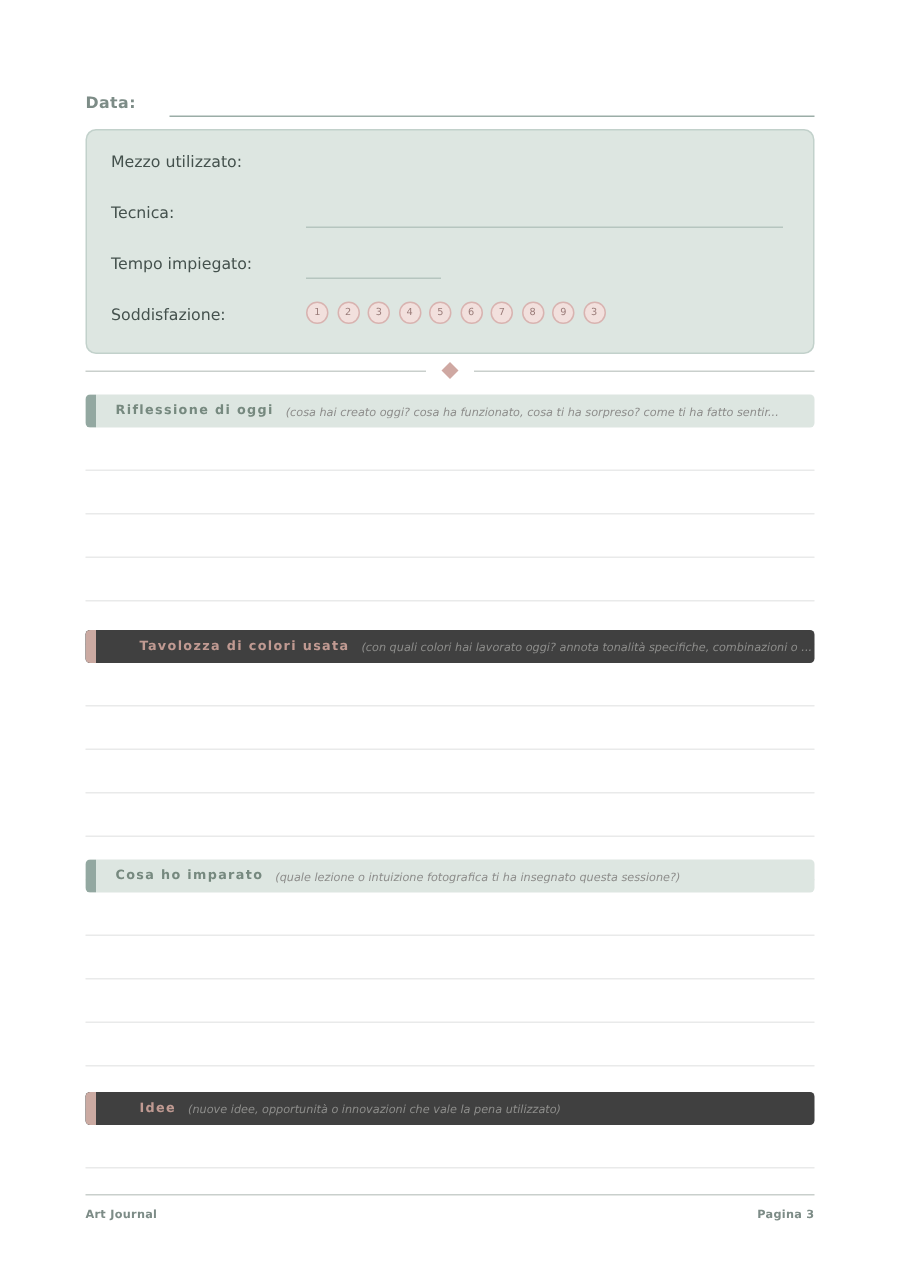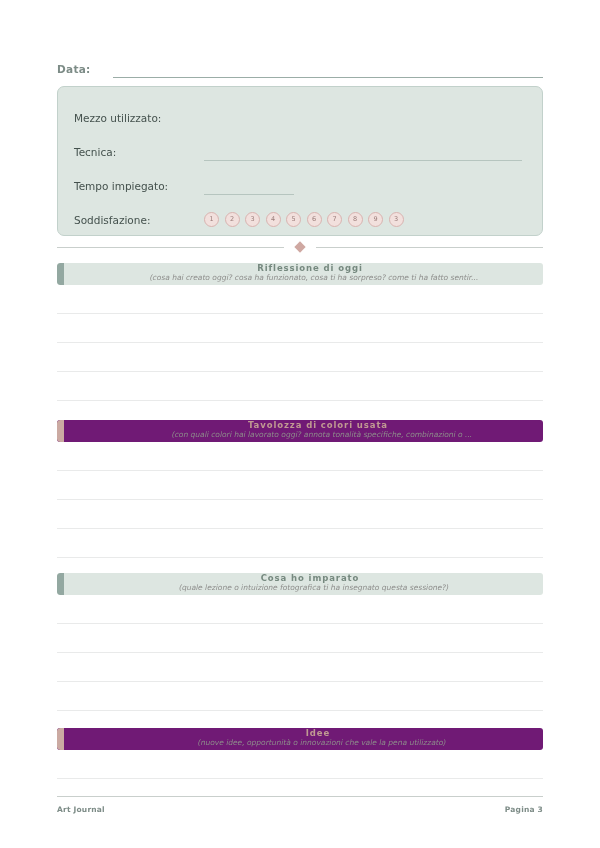--- a/index.html
+++ b/index.html
@@ -61,21 +61,21 @@
     box-sizing: border-box;
     background: #dde6e1;
     border: 1px solid #c2d1cb;
     border-radius: 7px;
     padding: 14px 16px 10px 16px;
   }
   .info-field {
     position: relative;
     height: 34px;
     display: flex;
-    align-items: center;
+    align-items: flex-start;
   }
   .info-label {
     font-size: 10.5px;
     color: #44514d;
     line-height: 14px;
     white-space: nowrap;
     width: 130px;
     flex: 0 0 130px;
   }
   .info-fill {
@@ -152,21 +152,20 @@
   }
   .sec-header {
     position: relative;
     height: 22px;
     border-radius: 3px;
     display: flex;
     align-items: center;
     padding-left: 20px;
     box-sizing: border-box;
     overflow: hidden;
-    flex-direction: column;
   }
   .sec-accent {
     position: absolute;
     left: 0;
     top: 0;
     bottom: 0;
     width: 7px;
     border-radius: 3px 0 0 3px;
   }
   .sec-title {
@@ -180,21 +179,21 @@
     font-style: italic;
     color: #8d8d8b;
     margin-left: 8px;
     white-space: nowrap;
     overflow: hidden;
     text-overflow: clip;
   }
   .sec-theme-sage .sec-header { background: #dde6e1; }
   .sec-theme-sage .sec-accent { background: #93a8a1; }
   .sec-theme-sage .sec-title  { color: #76897f; }
-  .sec-theme-rose .sec-header { background: #701a75; padding-left: 36px; }
+  .sec-theme-rose .sec-header { background: #404040; padding-left: 36px; }
   .sec-theme-rose .sec-accent { background: #cbaaa2; }
   .sec-theme-rose .sec-title  { color: #c09a92; }
 
   .lines { margin-top: 0; }
   .wline {
     height: 28px;
     border-bottom: 1px solid #e9eaea;
   }
 
   

